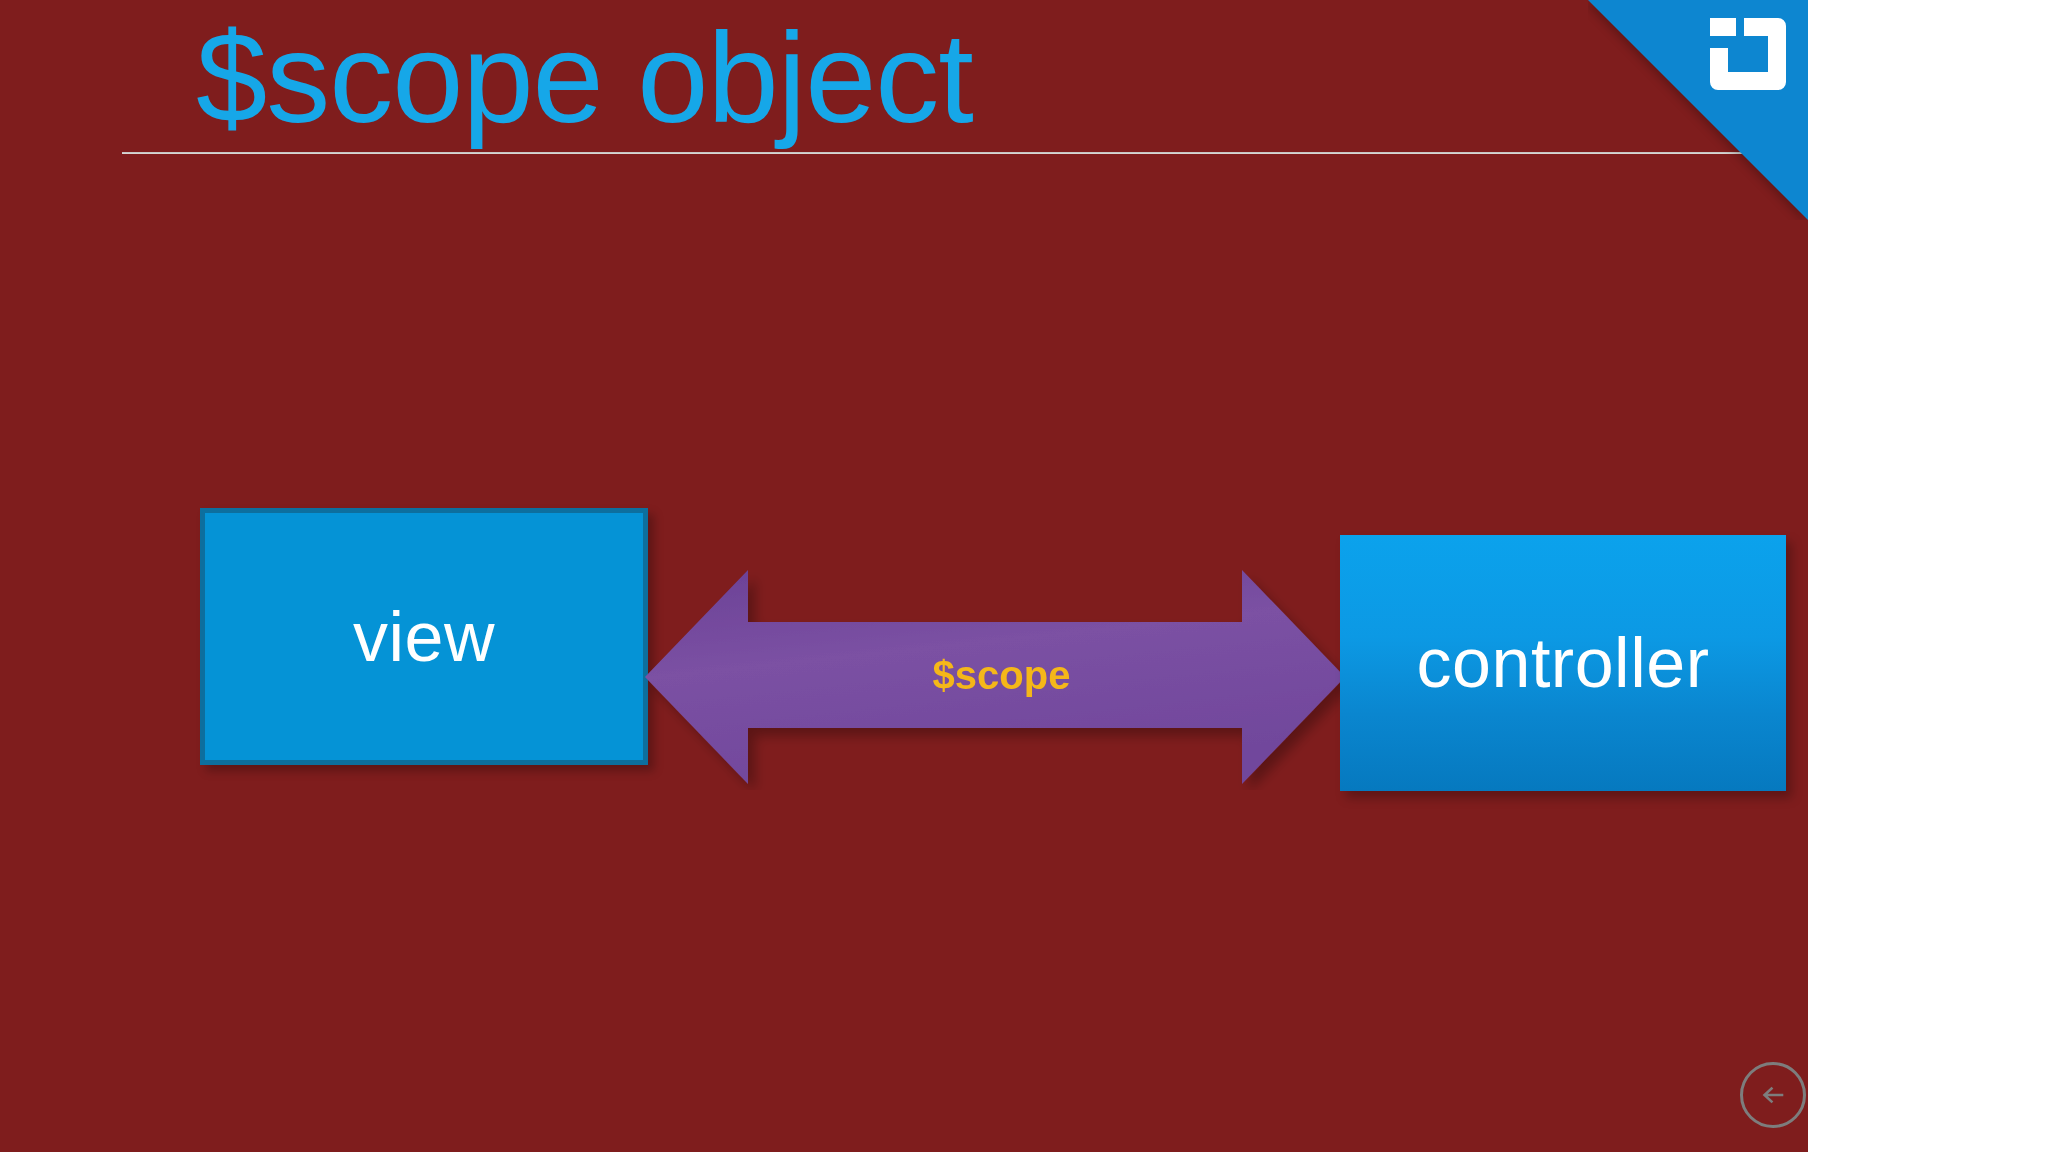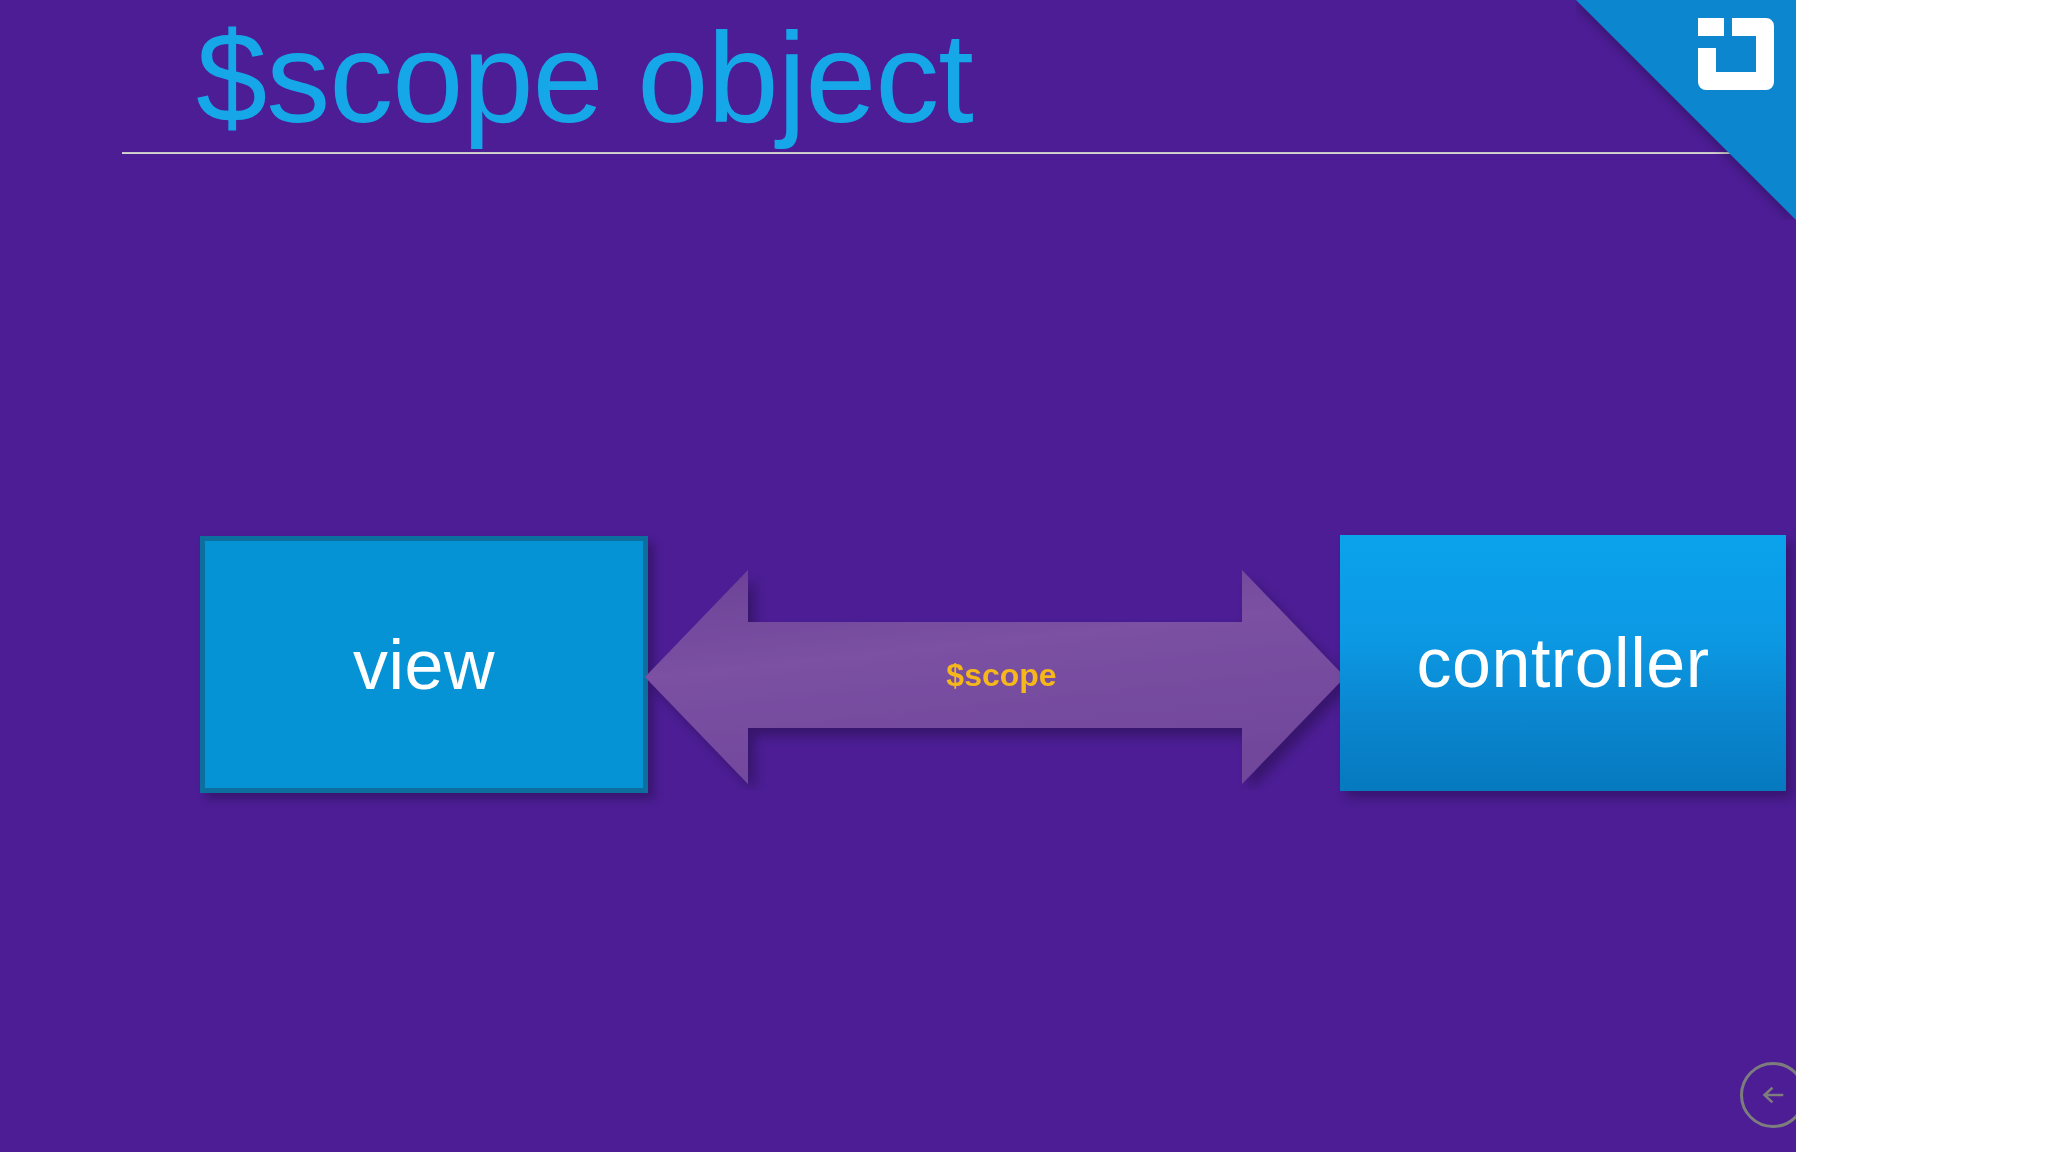--- a/index.html
+++ b/index.html
@@ -7,22 +7,23 @@
     padding: 0;
     background: #ffffff;
   }
   body {
     font-family: "Liberation Sans", sans-serif;
   }
   .slide {
     position: relative;
     width: 1796px;
     height: 1152px;
-    background: #4c1d95;
+    background: #7f1d1d;
     overflow: hidden;
+    padding-left: 12px;
   }
 
   
   .title {
     position: absolute;
     left: 196px;
     top: -4px;
     font-family: "Liberation Sans", sans-serif;
     font-size: 128px;
     line-height: 1.28;
@@ -79,21 +80,21 @@
     box-sizing: border-box;
     color: #ffffff;
     font-family: "Liberation Sans", sans-serif;
     font-weight: 400;
     font-size: 70px;
     letter-spacing: 0.5px;
   }
 
   .box-view {
     left: 200px;
-    top: 536px;
+    top: 508px;
     width: 448px;
     height: 257px;
     background: #0593d6;
     border: 5px solid #0d6f9e;
     box-shadow: 6px 6px 9px rgba(0,0,0,0.26);
   }
 
   .box-controller {
     left: 1340px;
     top: 535px;
@@ -125,21 +126,21 @@
     font-size: 38px;
     color: #ffffff;
     white-space: nowrap;
     pointer-events: none;
   }
   .arrow-label .plain { font-weight: 400; }
   .arrow-label .accent {
     font-weight: 700;
     color: #f5b719;
     margin-left: 13px;
-    font-size: 32px;
+    font-size: 40px;
   }
 
   
   .navbar {
     position: absolute;
     left: 1740px;
     top: 1062px;
     width: 190px;
     height: 76px;
   }

